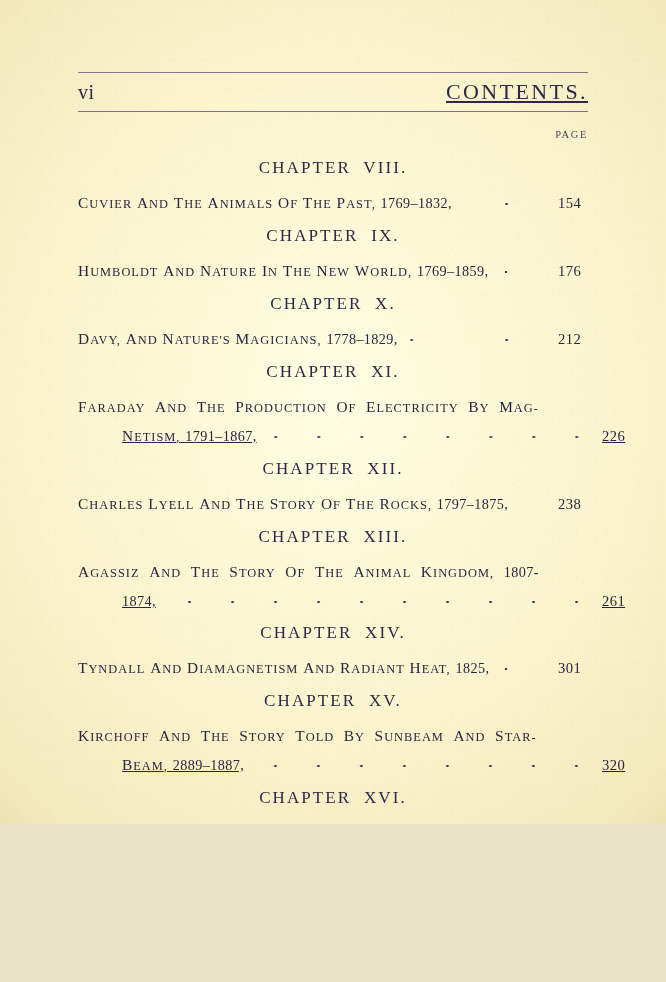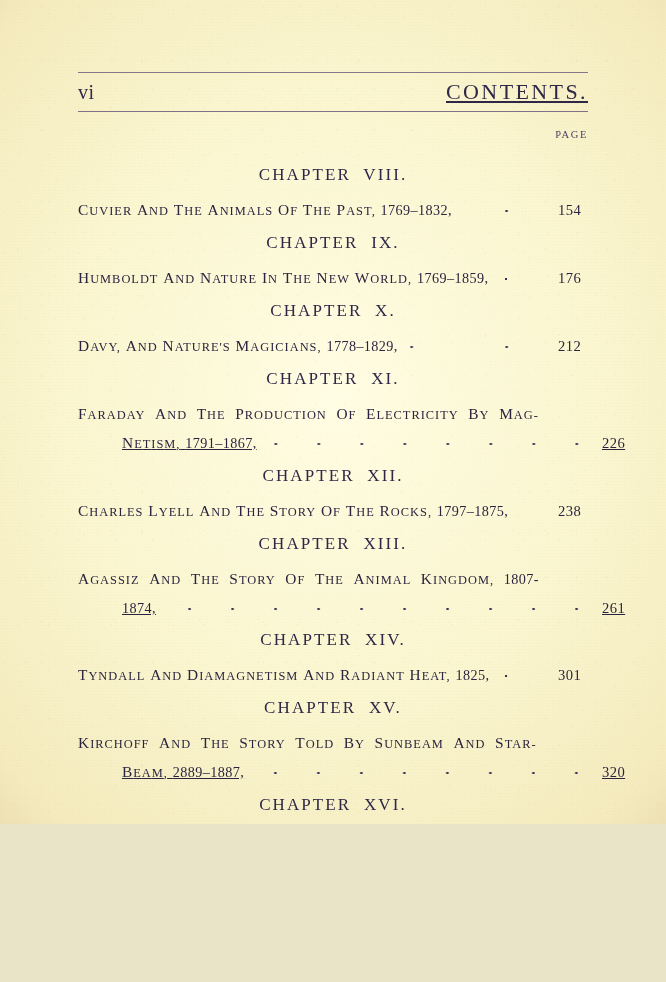--- a/index.html
+++ b/index.html
@@ -93,21 +93,21 @@
   }
   .entry { margin-bottom: 9px; }
   .chapter-title {
     text-align: center;
     font-size: 17px;
     letter-spacing: 2.1px;
     color: #2e2747;
     margin: 0 0 12px 0;
     white-space: pre;
   }
-  .entry.e1 { margin-top: 25px; }
+  .entry.e1 { margin-top: 18px; }
 
   .line {
     display: flex;
     align-items: baseline;
     width: 100%;
     font-size: 15.2px;
     line-height: 26px;
     color: #2b2440;
     white-space: nowrap;
   }

